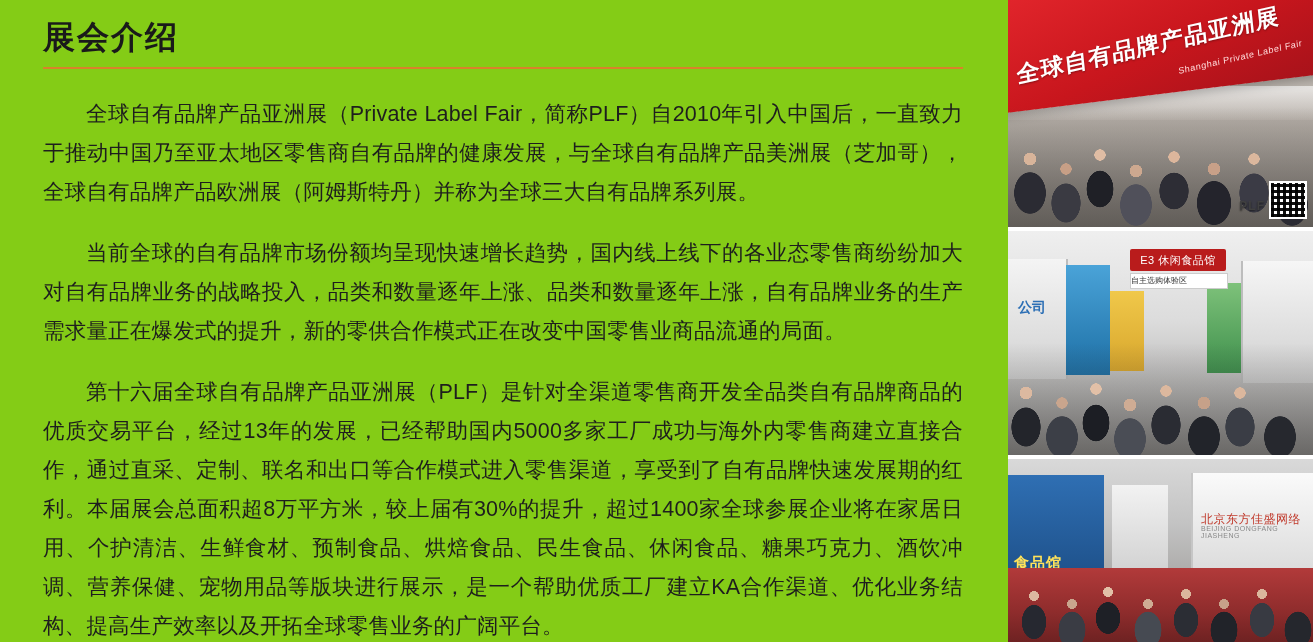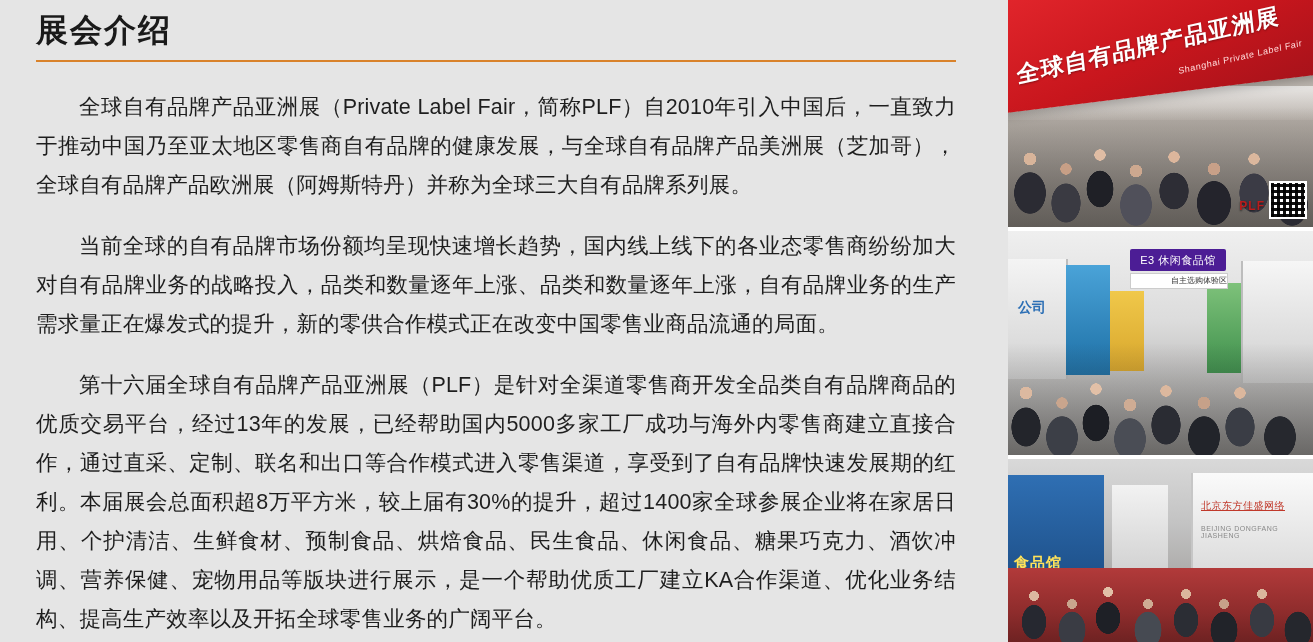--- a/index.html
+++ b/index.html
@@ -20,22 +20,22 @@
     background: #ffffff;
   }
   
   .content {
     position: absolute;
     left: 0;
     top: 0;
     width: 1008px;
     height: 642px;
     box-sizing: border-box;
-    padding: 4px;
-    background: #e5e5e5;
+    padding: 11px;
+    background: #84cc16;
   }
   .title-block {
     position: relative;
     margin: 0 0 0 32px;
     padding-top: 4px;
     width: 920px;
   }
   .title {
     font-size: 32px;
     font-weight: bold;
@@ -162,54 +162,54 @@
     width: 34px; height: 34px;
     background:
       repeating-linear-gradient(90deg, #111 0 3px, #fff 3px 6px),
       repeating-linear-gradient(0deg, #111 0 3px, #fff 3px 6px);
     background-blend-mode: multiply;
     border: 2px solid #fff;
   }
   .p1-logo {
     position: absolute;
     right: 48px; bottom: 14px;
-    color: #b91c1c;
+    color: #404040;
     font-size: 12px;
     font-weight: bold;
     letter-spacing: 1px;
     text-shadow: 0 1px 2px rgba(0,0,0,0.6);
     padding-left: 36px;
   }
 
   
   .p2-bg {
     position: absolute; inset: 0;
     background: linear-gradient(180deg, #efefef 0%, #dcdcdc 40%, #9d9b99 100%);
   }
   .p2-sign {
     position: absolute;
     left: 122px; top: 18px;
     width: 96px; height: 22px;
-    background: #4c1d95;
+    background: #b91c1c;
     color: #fff;
     font-size: 11px;
     line-height: 22px;
     text-align: center;
     letter-spacing: 0.5px;
     border-radius: 2px;
   }
   .p2-sign2 {
     position: absolute;
     left: 122px; top: 42px;
     width: 96px; height: 14px;
     background: #ffffff;
     color: #333;
     font-size: 8px;
     line-height: 14px;
-    text-align: right;
+    text-align: left;
     border: 1px solid #ccc;
   }
   .p2-booth-a {
     position: absolute; left: 0; top: 28px;
     width: 58px; height: 120px;
     background: linear-gradient(180deg,#f4f4f4,#d2d2d2);
     border-right: 2px solid #bdbdbd;
   }
   .p2-booth-a .lbl {
     position: absolute; left: 10px; top: 40px;
@@ -277,22 +277,22 @@
     width: 56px; height: 92px;
     background: linear-gradient(180deg,#f2f2f2,#d0d0d0);
   }
   .p3-booth-r {
     position: absolute; right: 0; top: 14px;
     width: 120px; height: 104px;
     background: linear-gradient(180deg,#fafafa,#dadada);
     border-left: 2px solid #c6c6c6;
   }
   .p3-booth-r .lbl {
-    position: absolute; left: 8px; top: 26px;
-    color: #c0392b; font-size: 10px; letter-spacing: 0.5px; text-decoration: underline;
+    position: absolute; left: 8px; top: 38px;
+    color: #c0392b; font-size: 12px; letter-spacing: 0.5px;
   }
   .p3-booth-r .lbl2 {
     position: absolute; left: 8px; top: 52px;
     color: #888; font-size: 7px; letter-spacing: 0.5px;
   }
   .p3-carpet {
     position: absolute; left: 0; bottom: 0;
     width: 305px; height: 74px;
     background: linear-gradient(180deg,#b23a3a 0%, #8e2c2c 60%, #6e2222 100%);
   }

